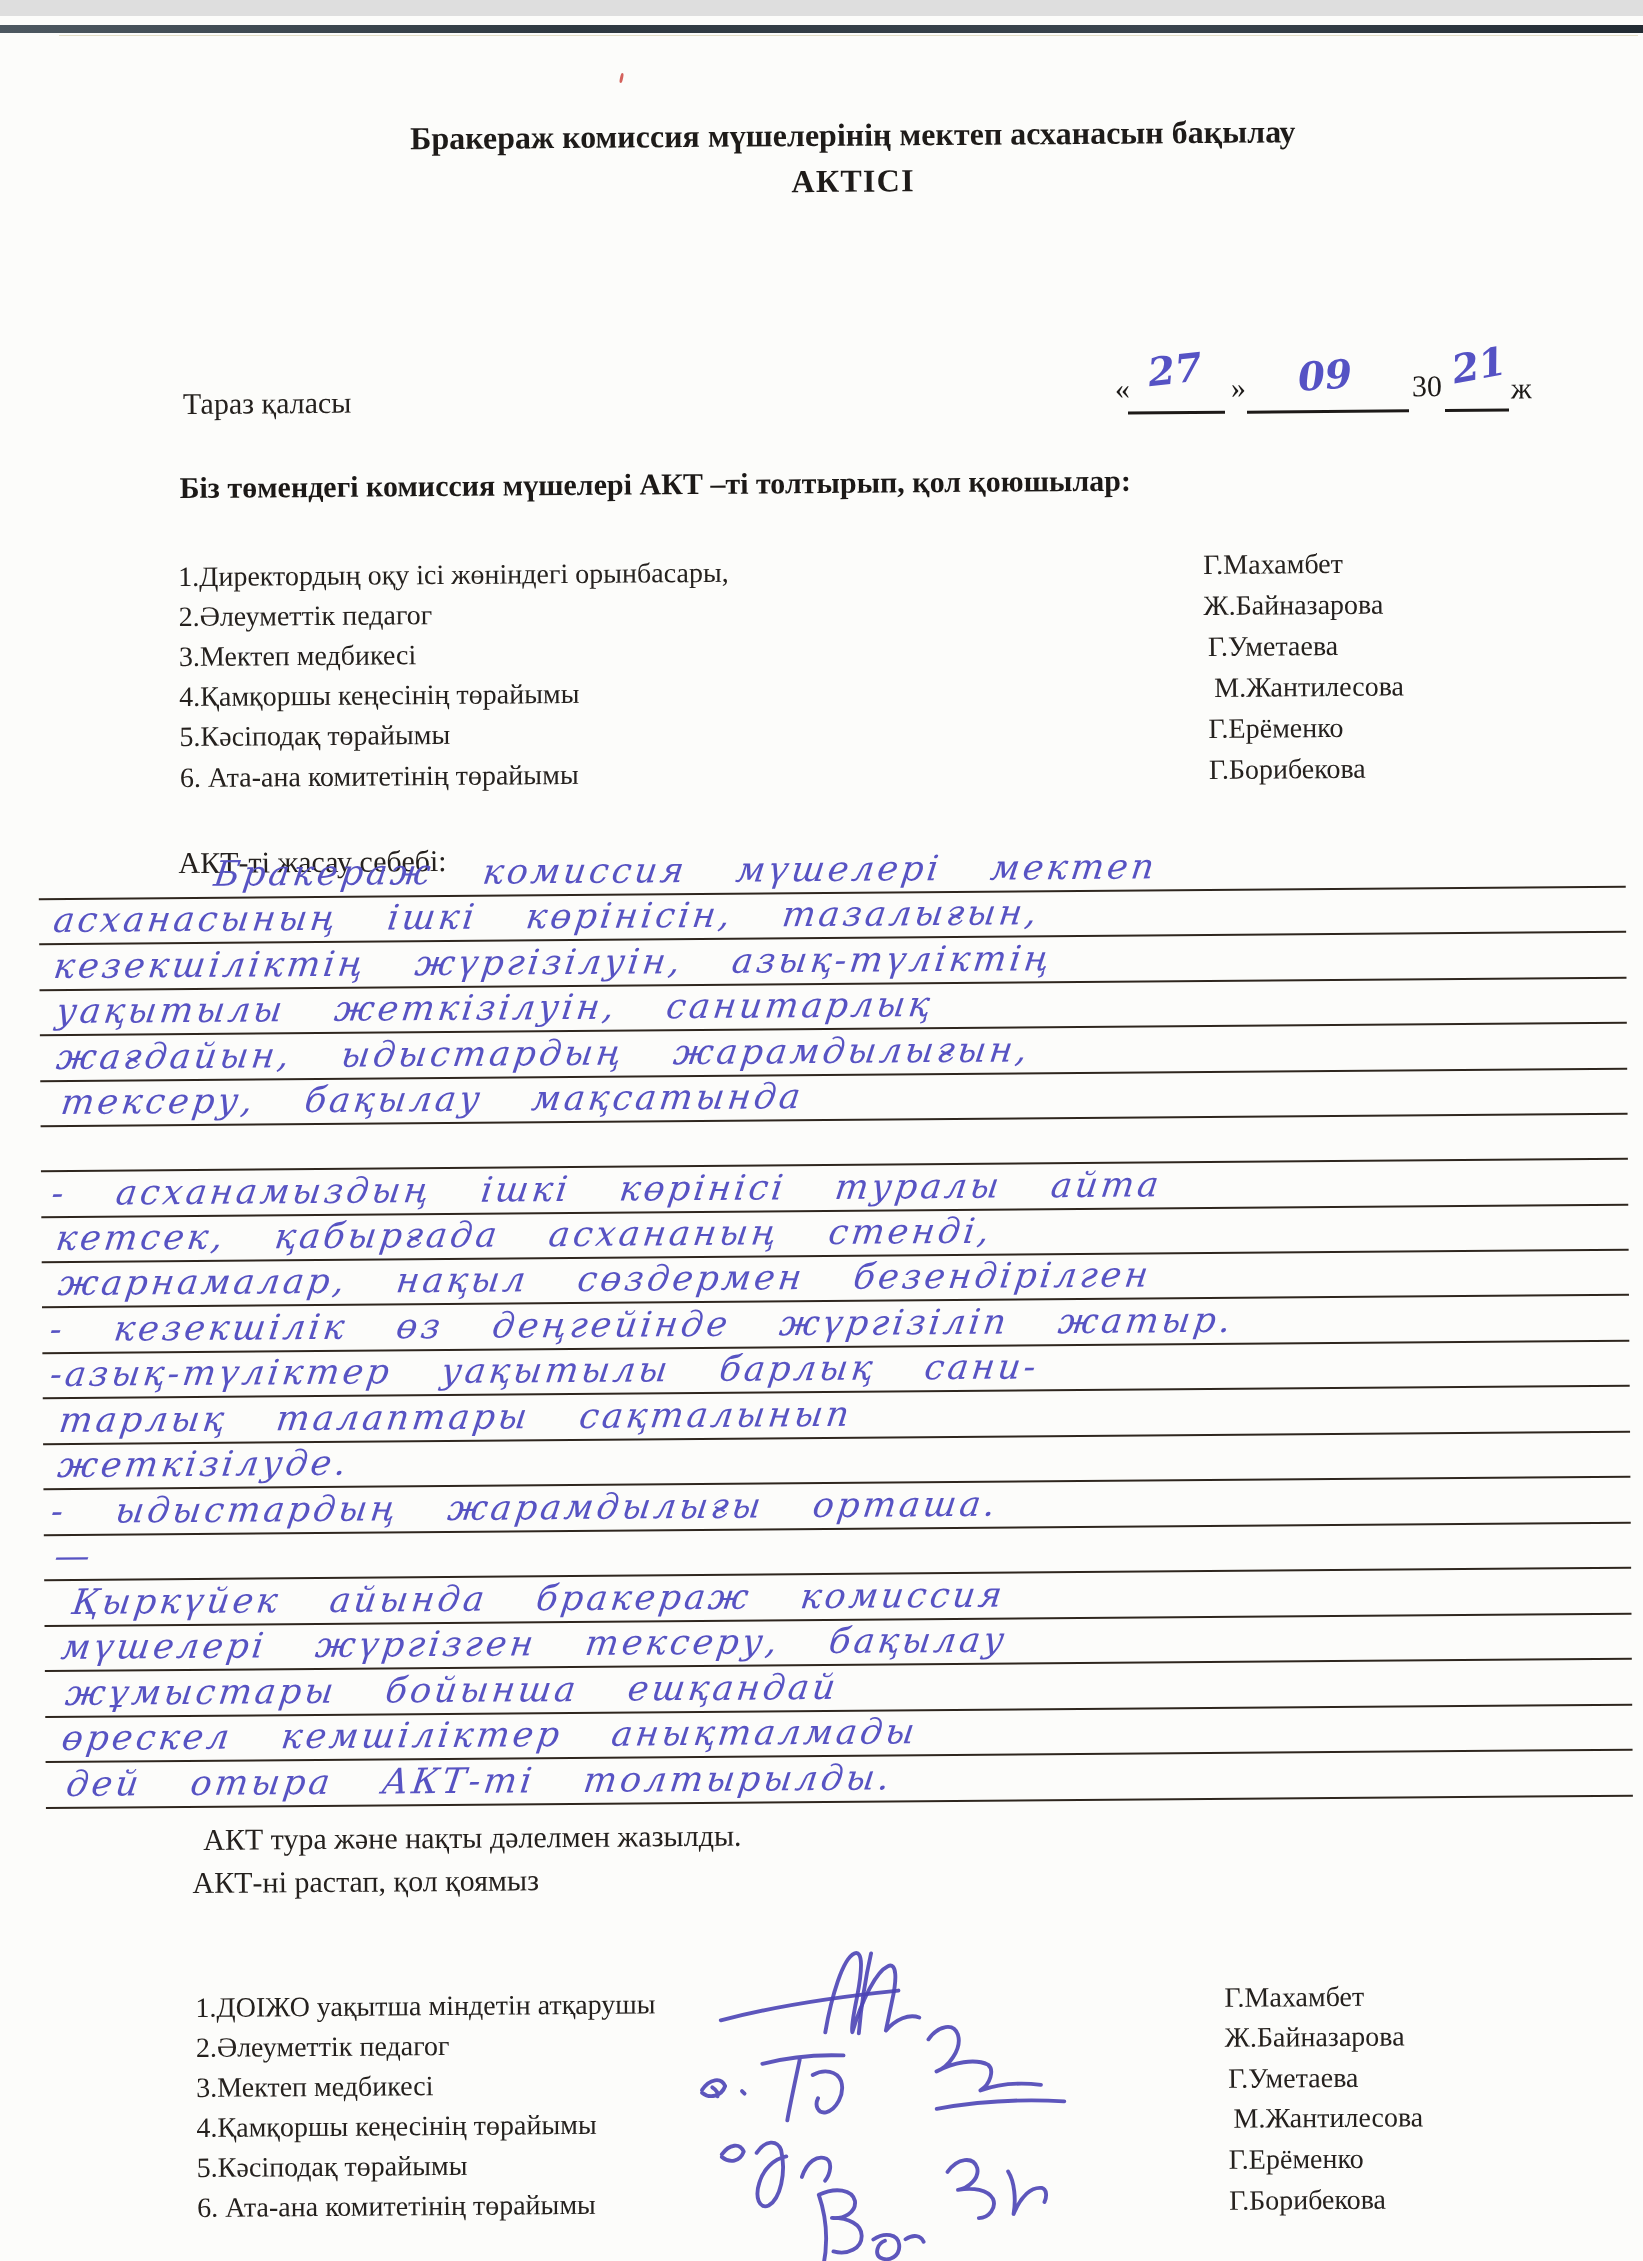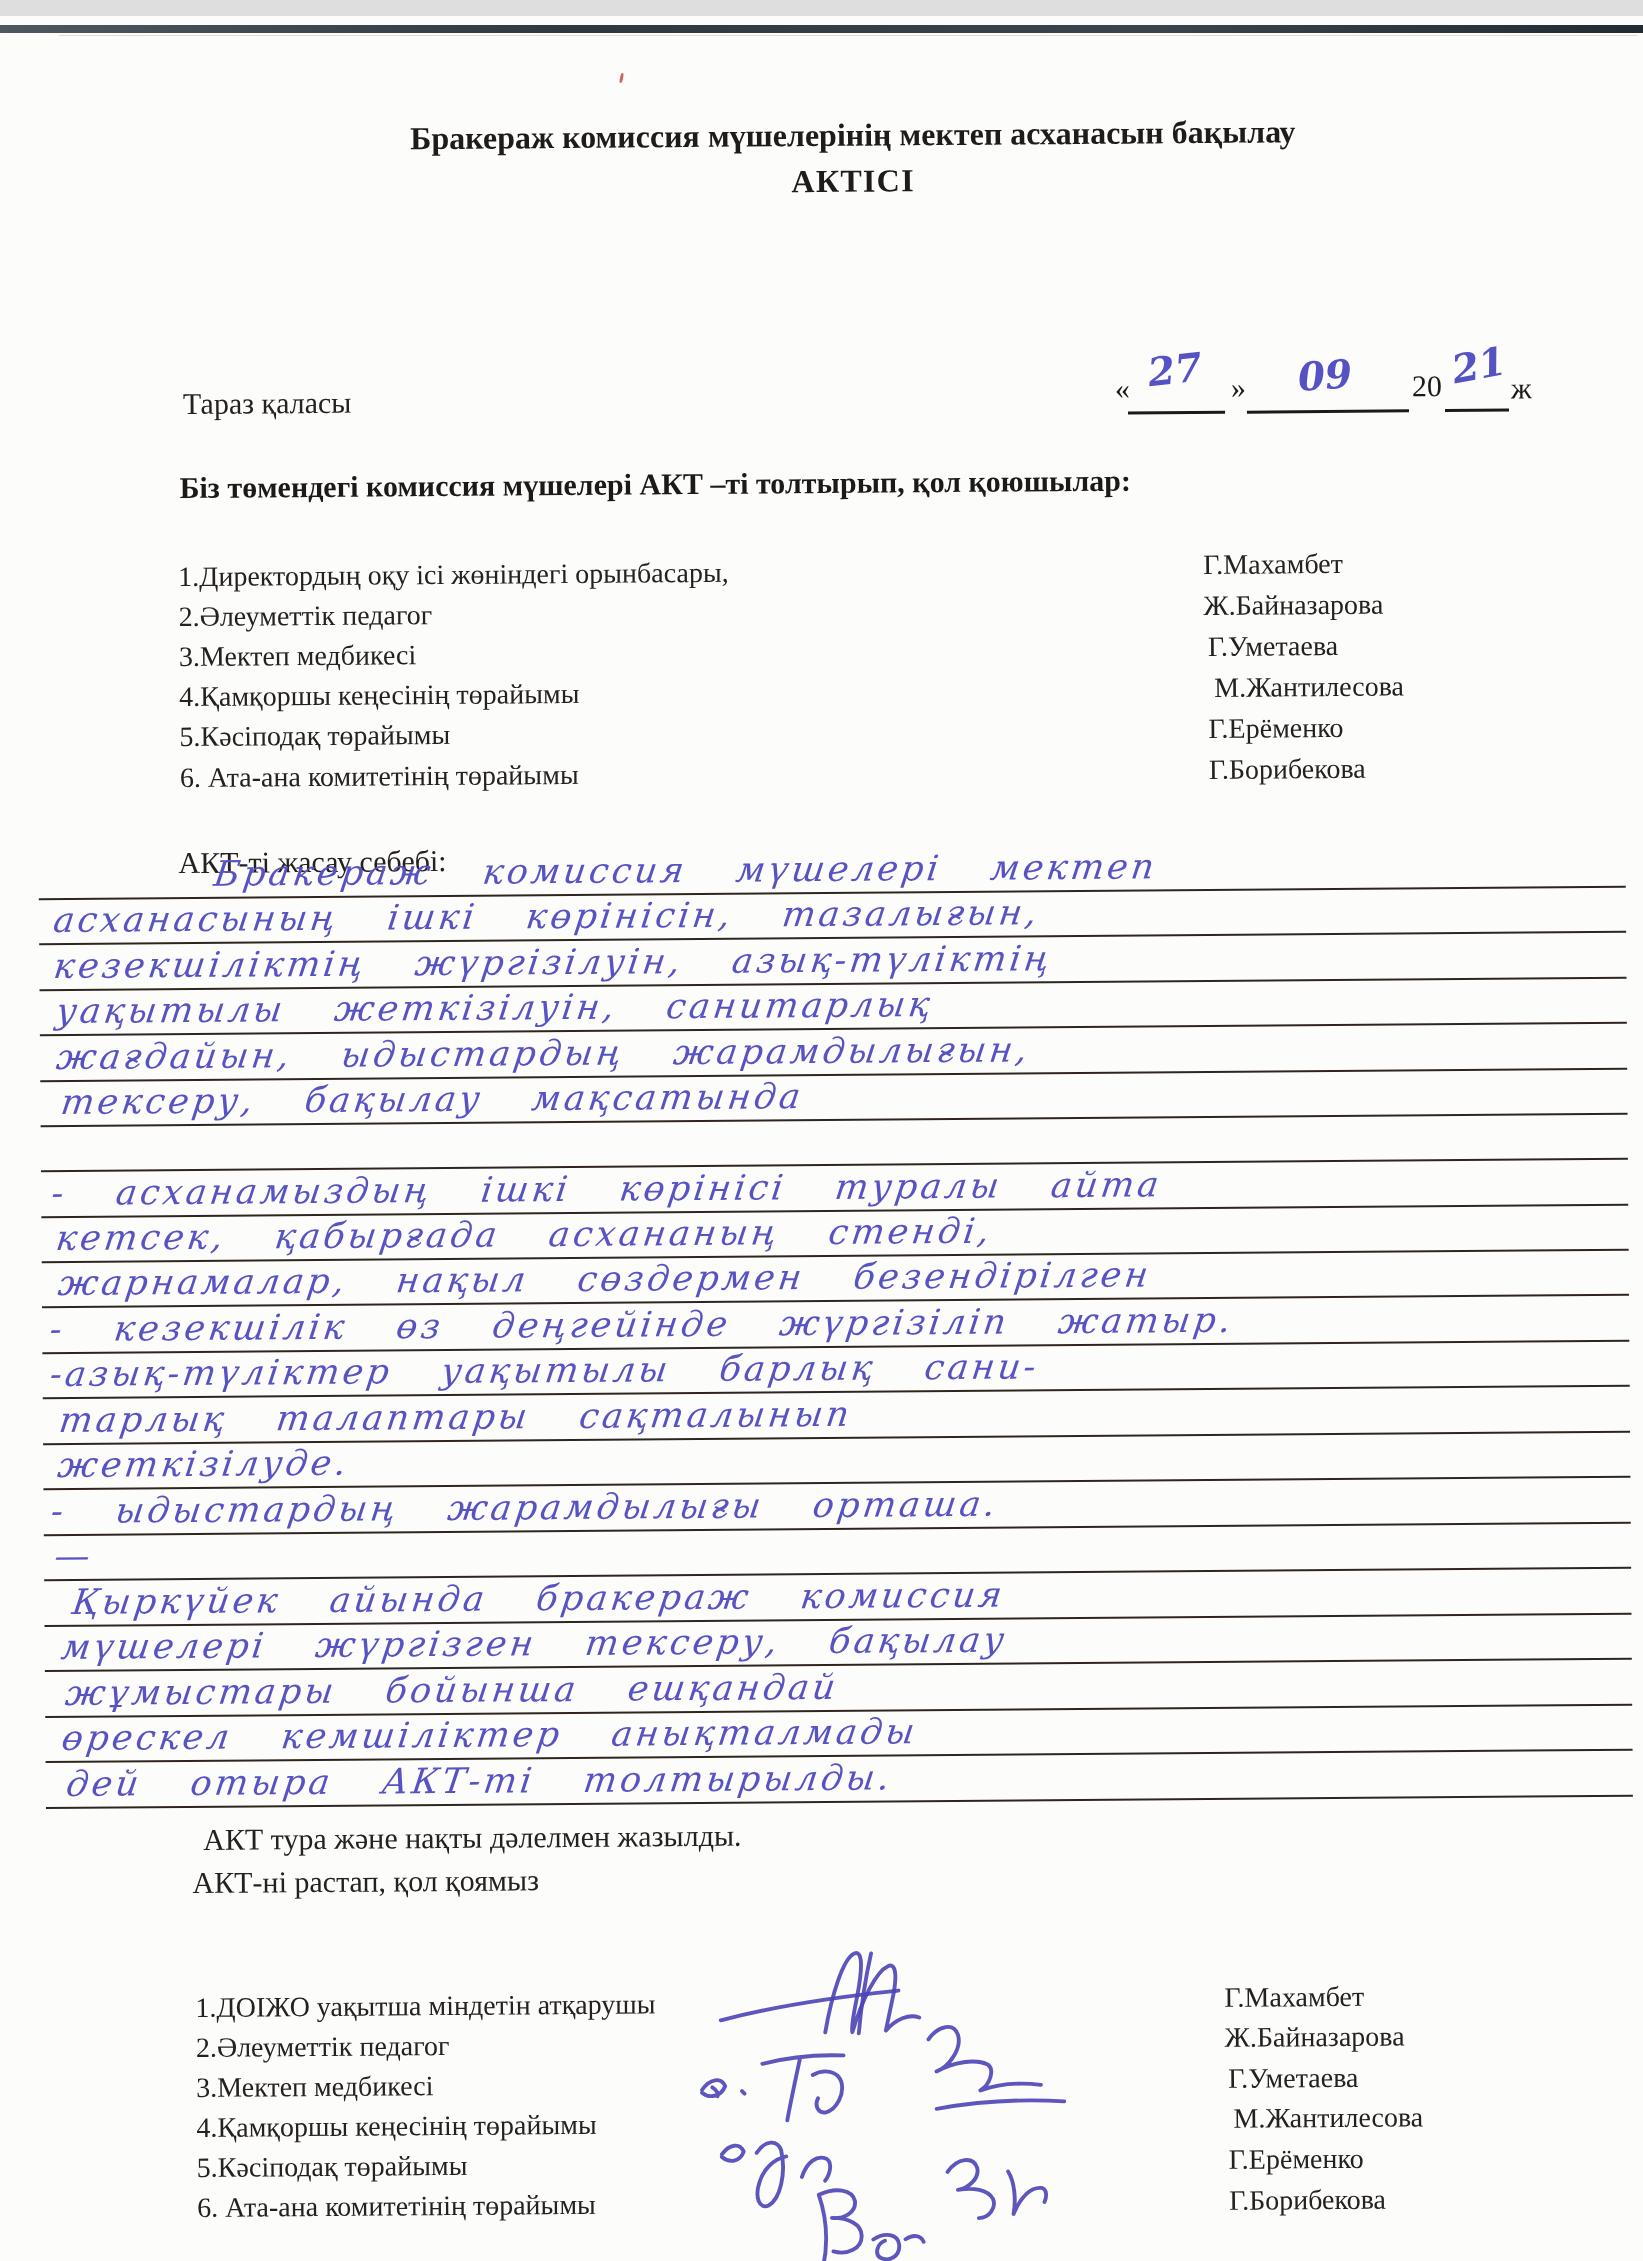--- a/index.html
+++ b/index.html
@@ -55,21 +55,21 @@
 
     <div class="printed title1">Бракераж комиссия мүшелерінің мектеп асханасын бақылау</div>
     <div class="printed title2">АКТІСІ</div>
 
     <div class="printed city">Тараз қаласы</div>
 
     <span class="printed q" style="top:358px;left:1120px;">«</span>
     <span class="hwdigit" style="top:333px;left:1153px;transform:rotate(-6deg);">27</span>
     <span class="printed q" style="top:358px;left:1236px;">»</span>
     <span class="hwdigit" style="top:340px;left:1303px;transform:rotate(-4deg);">09</span>
-    <span class="printed q" style="top:358px;left:1417px;">20</span>
+    <span class="printed q" style="top:358px;left:1417px;">30</span>
     <span class="hwdigit" style="top:331px;left:1457px;transform:rotate(-10deg);">21</span>
     <span class="printed q" style="top:361px;left:1516px;">ж</span>
     <div class="dline" style="left:1133px;width:97px;"></div>
     <div class="dline" style="left:1252px;width:162px;"></div>
     <div class="dline" style="left:1450px;width:64px;"></div>
 
     <div class="printed intro">Біз төмендегі комиссия мүшелері АКТ –ті толтырып, қол қоюшылар:</div>
 
     <span class="printed role" style="top:540px;left:182px;">1.Директордың оқу ісі жөніндегі орынбасары,</span>
     <span class="printed name" style="top:536px;left:1207px;">Г.Махамбет</span>

